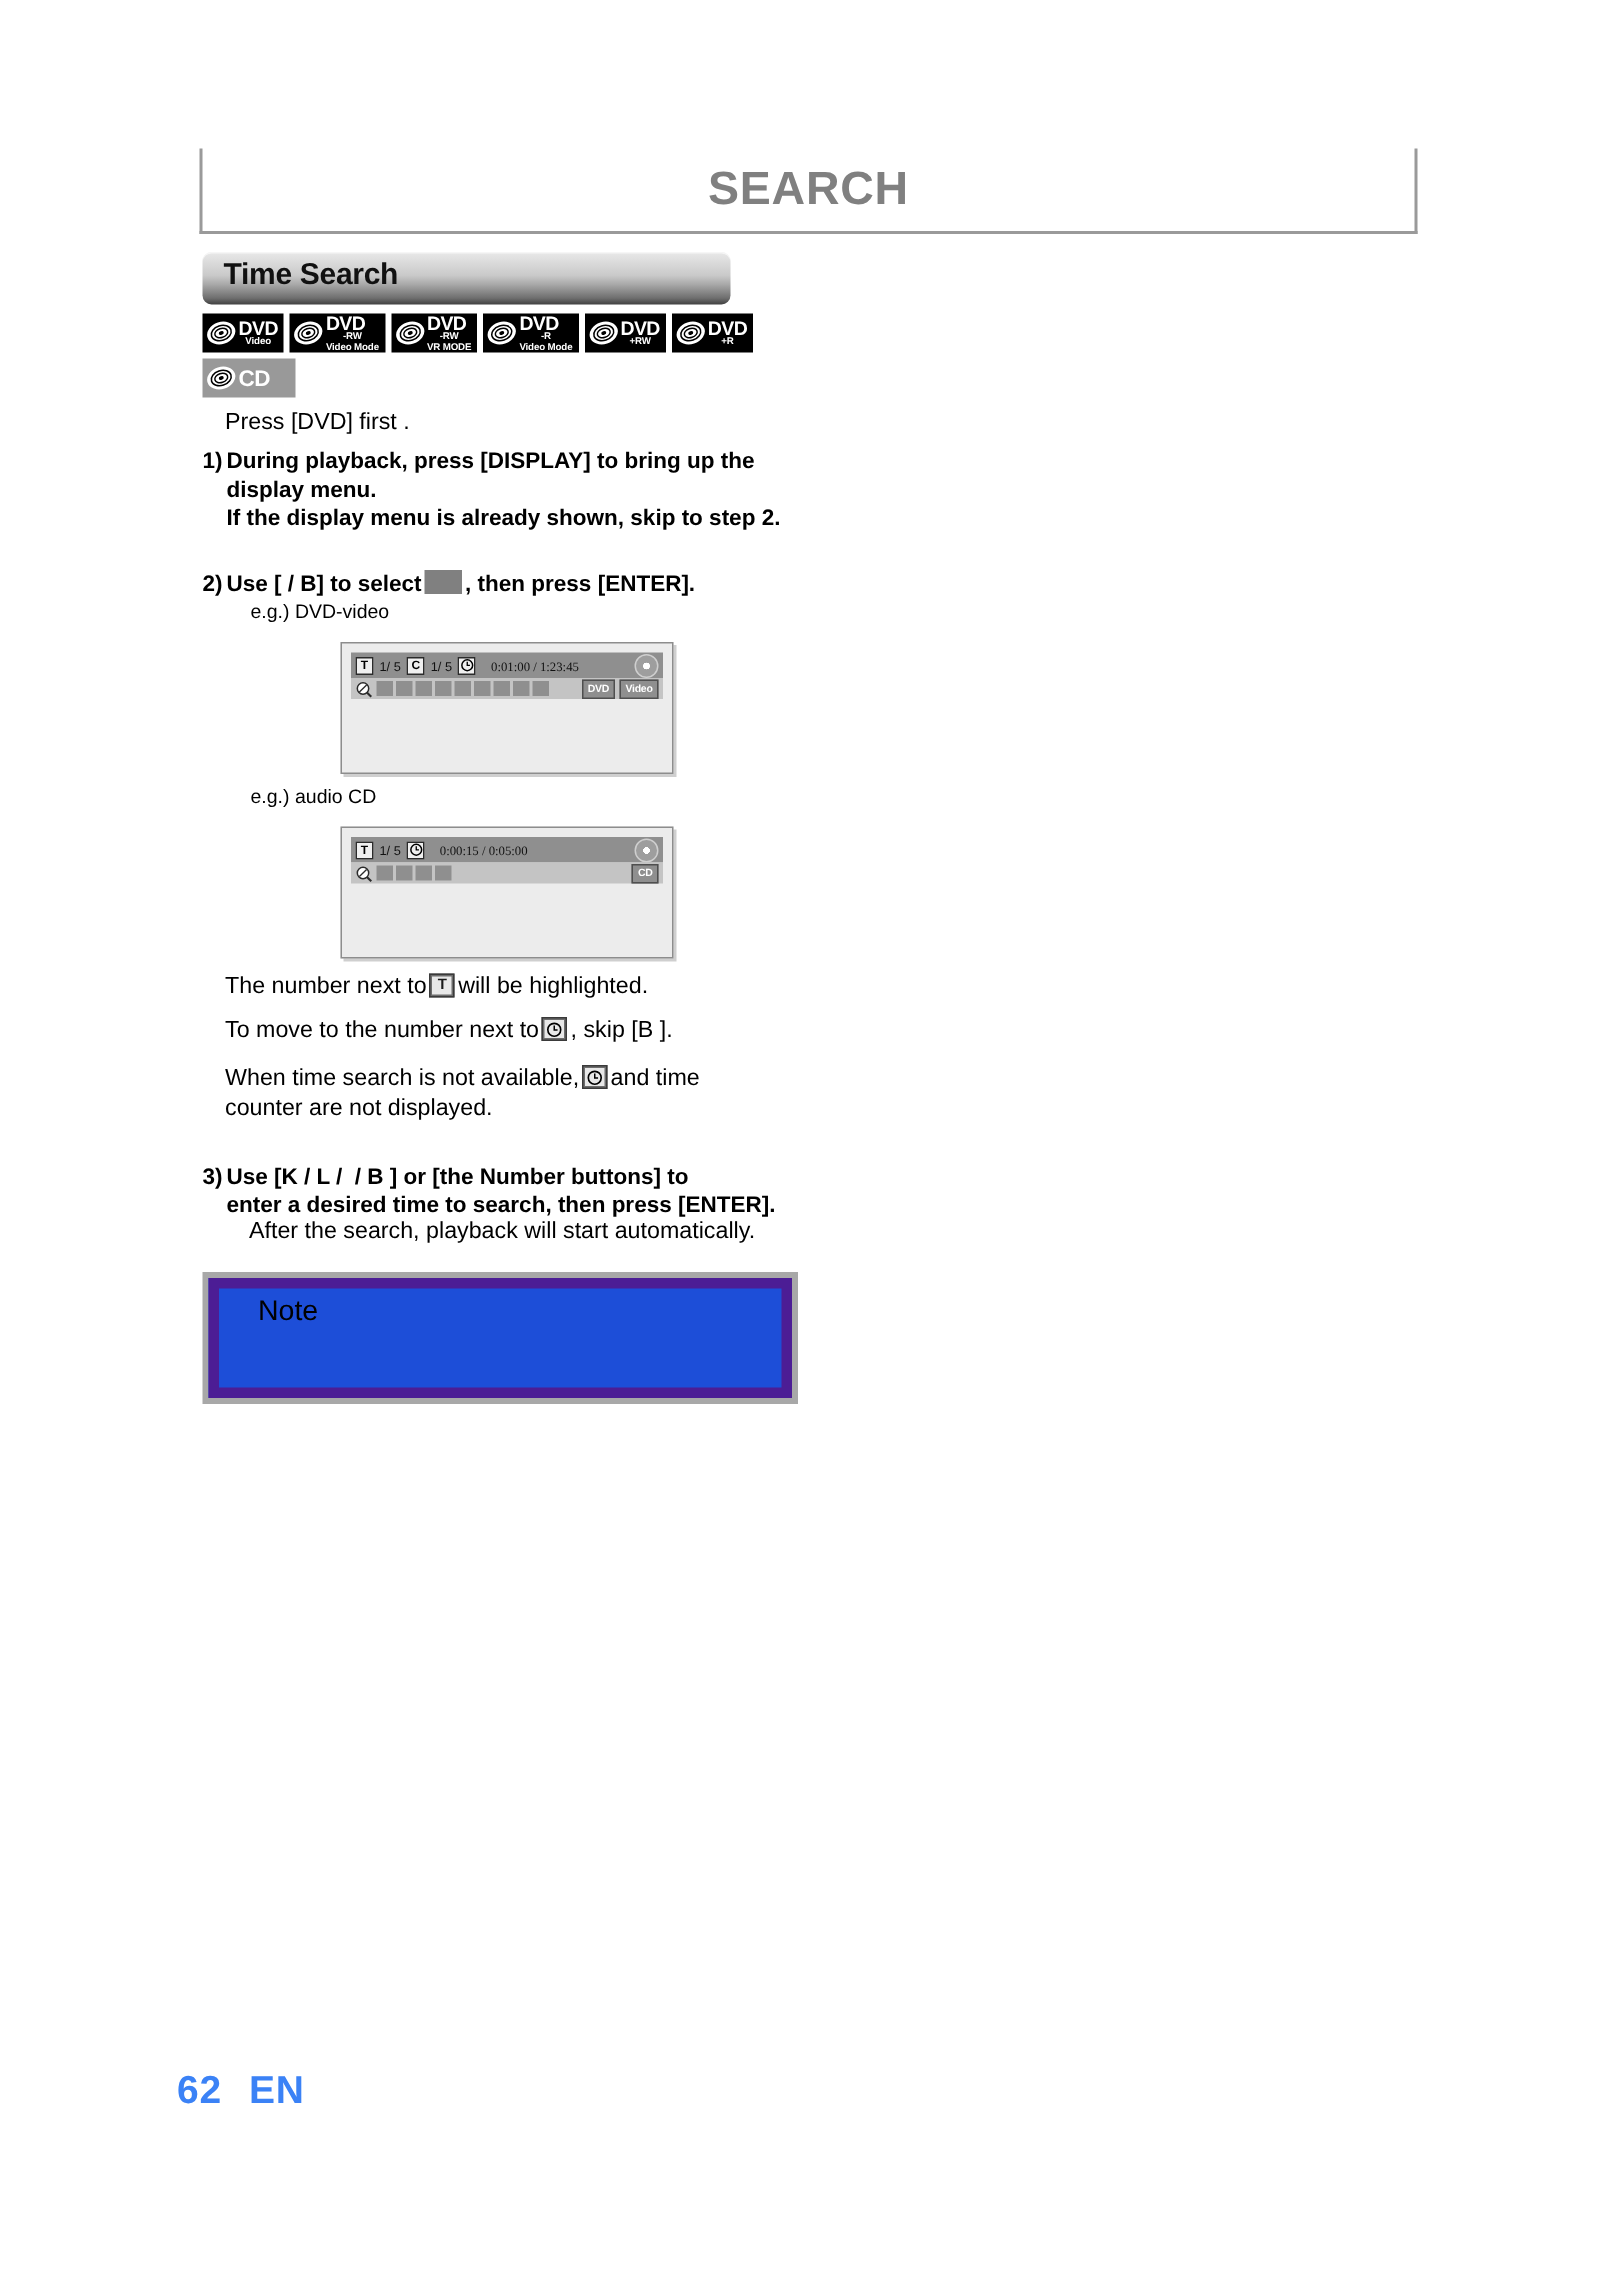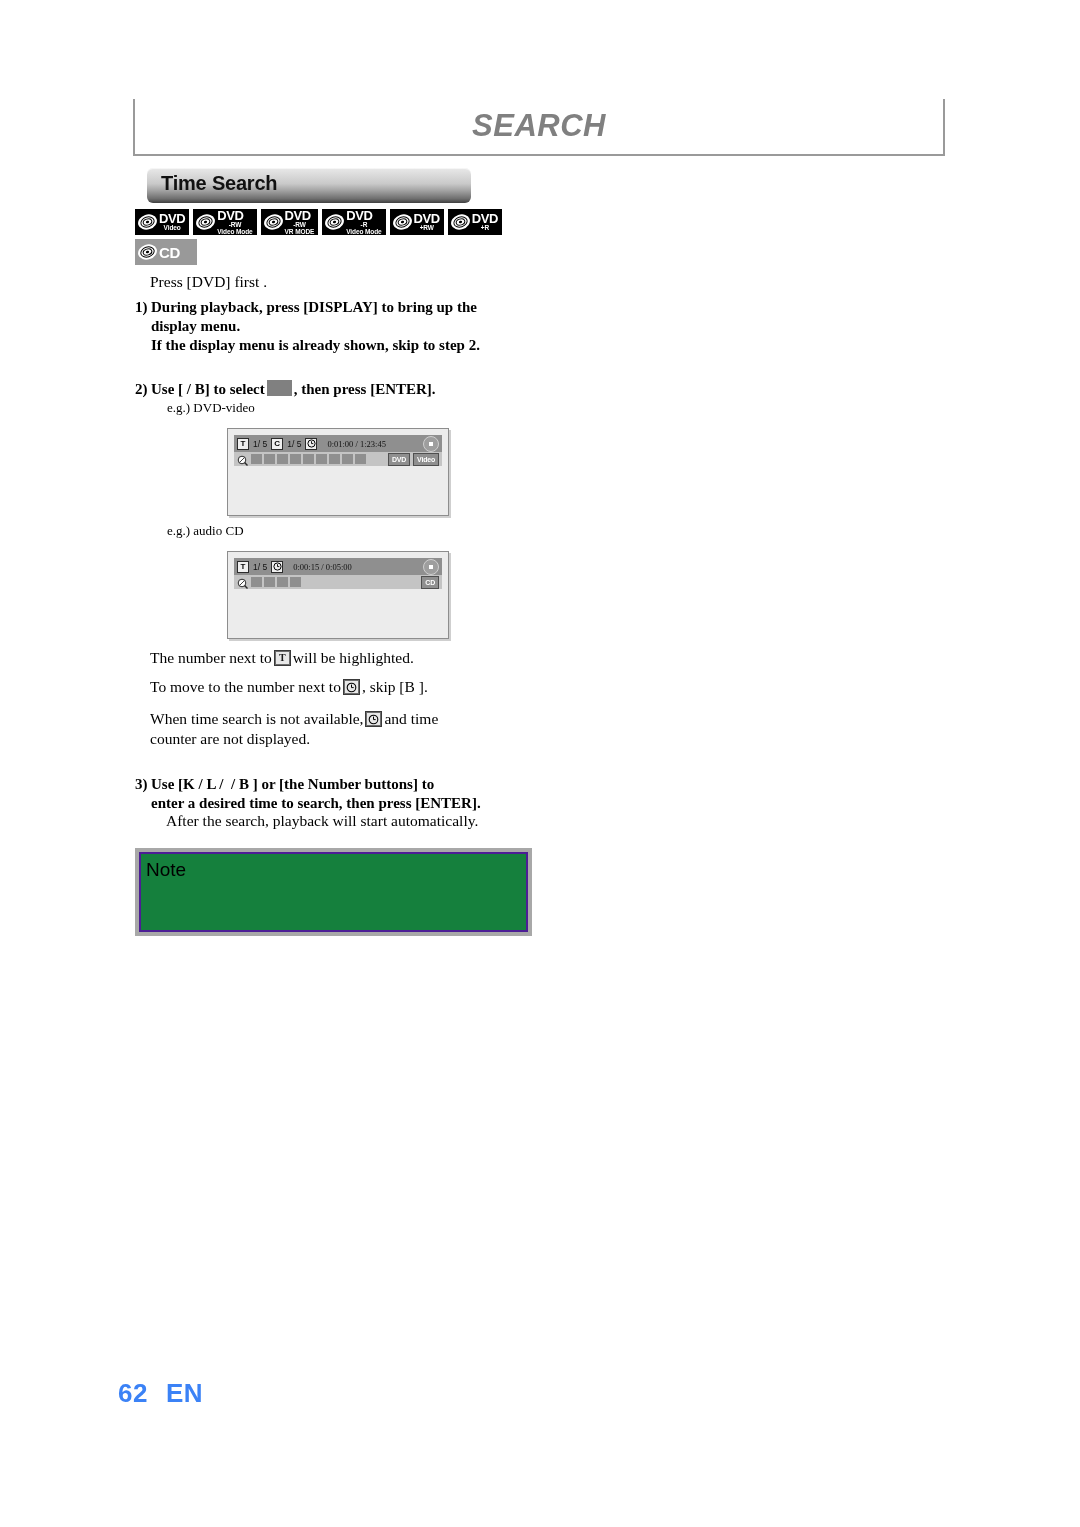--- a/index.html
+++ b/index.html
@@ -32,36 +32,34 @@
     left: 0;
     right: 0;
     top: 50%;
     transform: translateY(-52%);
     text-align: center;
     font-size: 31px;
     font-weight: bold;
     letter-spacing: 0.5px;
     color: #808080;
     font-family: "Liberation Sans", sans-serif;
-    font-style: italic;
   }
 
   
   .section-banner {
     position: absolute;
     left: 135px;
     top: 168px;
-    width: 324px;
+    width: 352px;
     height: 35px;
     border-radius: 6px;
     background: linear-gradient(to bottom,
                 #e9e9e9 0%, #dcdcdc 18%, #c9c9c9 45%,
                 #a8a8a8 62%, #6e6e6e 88%, #404040 100%);
     box-shadow: 0 1px 0 rgba(255,255,255,0.6) inset;
-    margin-left: 12px;
   }
   .section-banner-label {
     position: absolute;
     left: 14px;
     top: 4px;
     font-size: 20px;
     font-weight: bold;
     color: #111111;
     letter-spacing: -0.2px;
   }
@@ -126,21 +124,21 @@
     letter-spacing: -0.1px;
     text-align: center;
     white-space: nowrap;
     font-family: "Liberation Sans", sans-serif;
   }
   .disc-badge.cd .disc-main { color: #ffffff; font-size: 15px; }
 
   
   .txt {
     position: absolute;
-    font-family: Liberation Serif, serif;
+    font-family: Liberation Sans, sans-serif;
     color: #000000;
   }
   .intro {
     left: 150px;
     top: 273px;
     font-size: 15.5px;
   }
   .step {
     left: 135px;
     font-size: 15px;
@@ -333,24 +331,24 @@
     top: 848px;
     width: 397px;
     height: 88px;
     background: #a8a8a8;
     padding: 4px;
     box-sizing: border-box;
   }
   .note-inner {
     width: 100%;
     height: 100%;
-    background: #15803d;
-    border: 2px solid #4c1d95;
-    box-sizing: border-box;
-    padding: 6px 5px;
+    background: #1d4ed8;
+    border: 7px solid #4c1d95;
+    box-sizing: border-box;
+    padding: 6px 26px;
   }
   .note-title {
     font-size: 19px;
     color: #000;
     line-height: 1.1;
     margin-bottom: 1px;
   }
   .note-item {
     font-size: 15px;
     line-height: 1.3;

